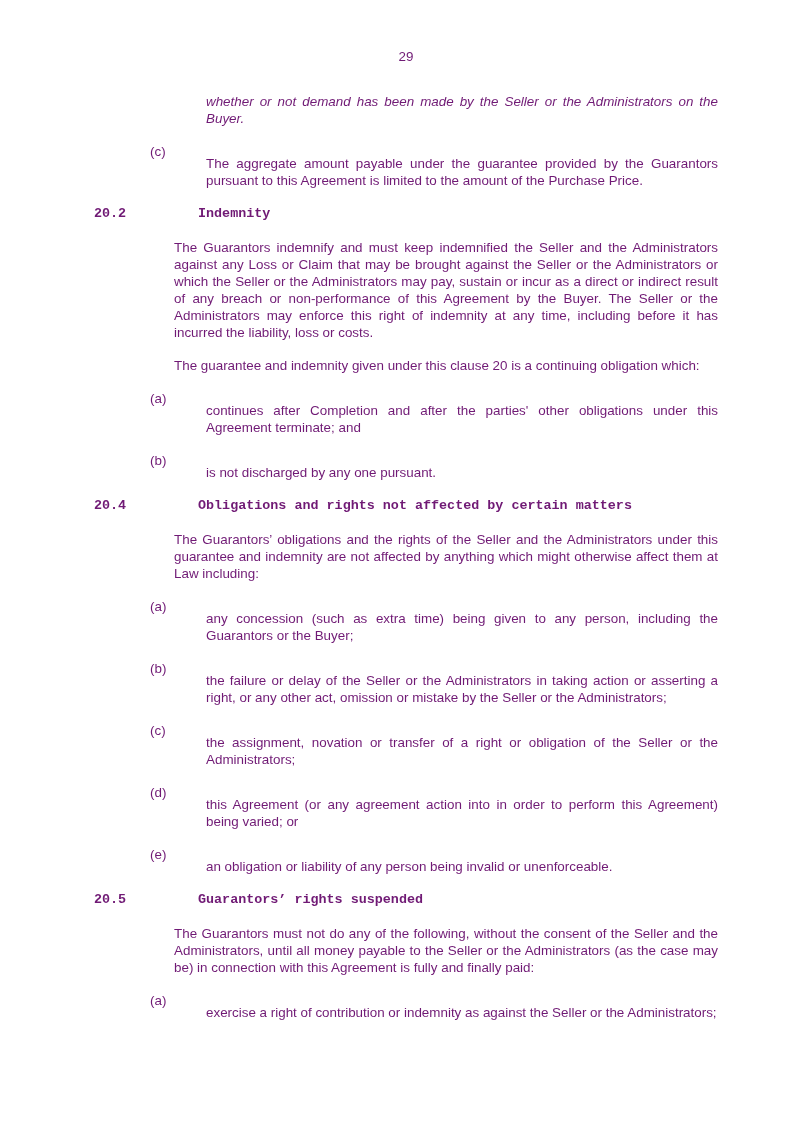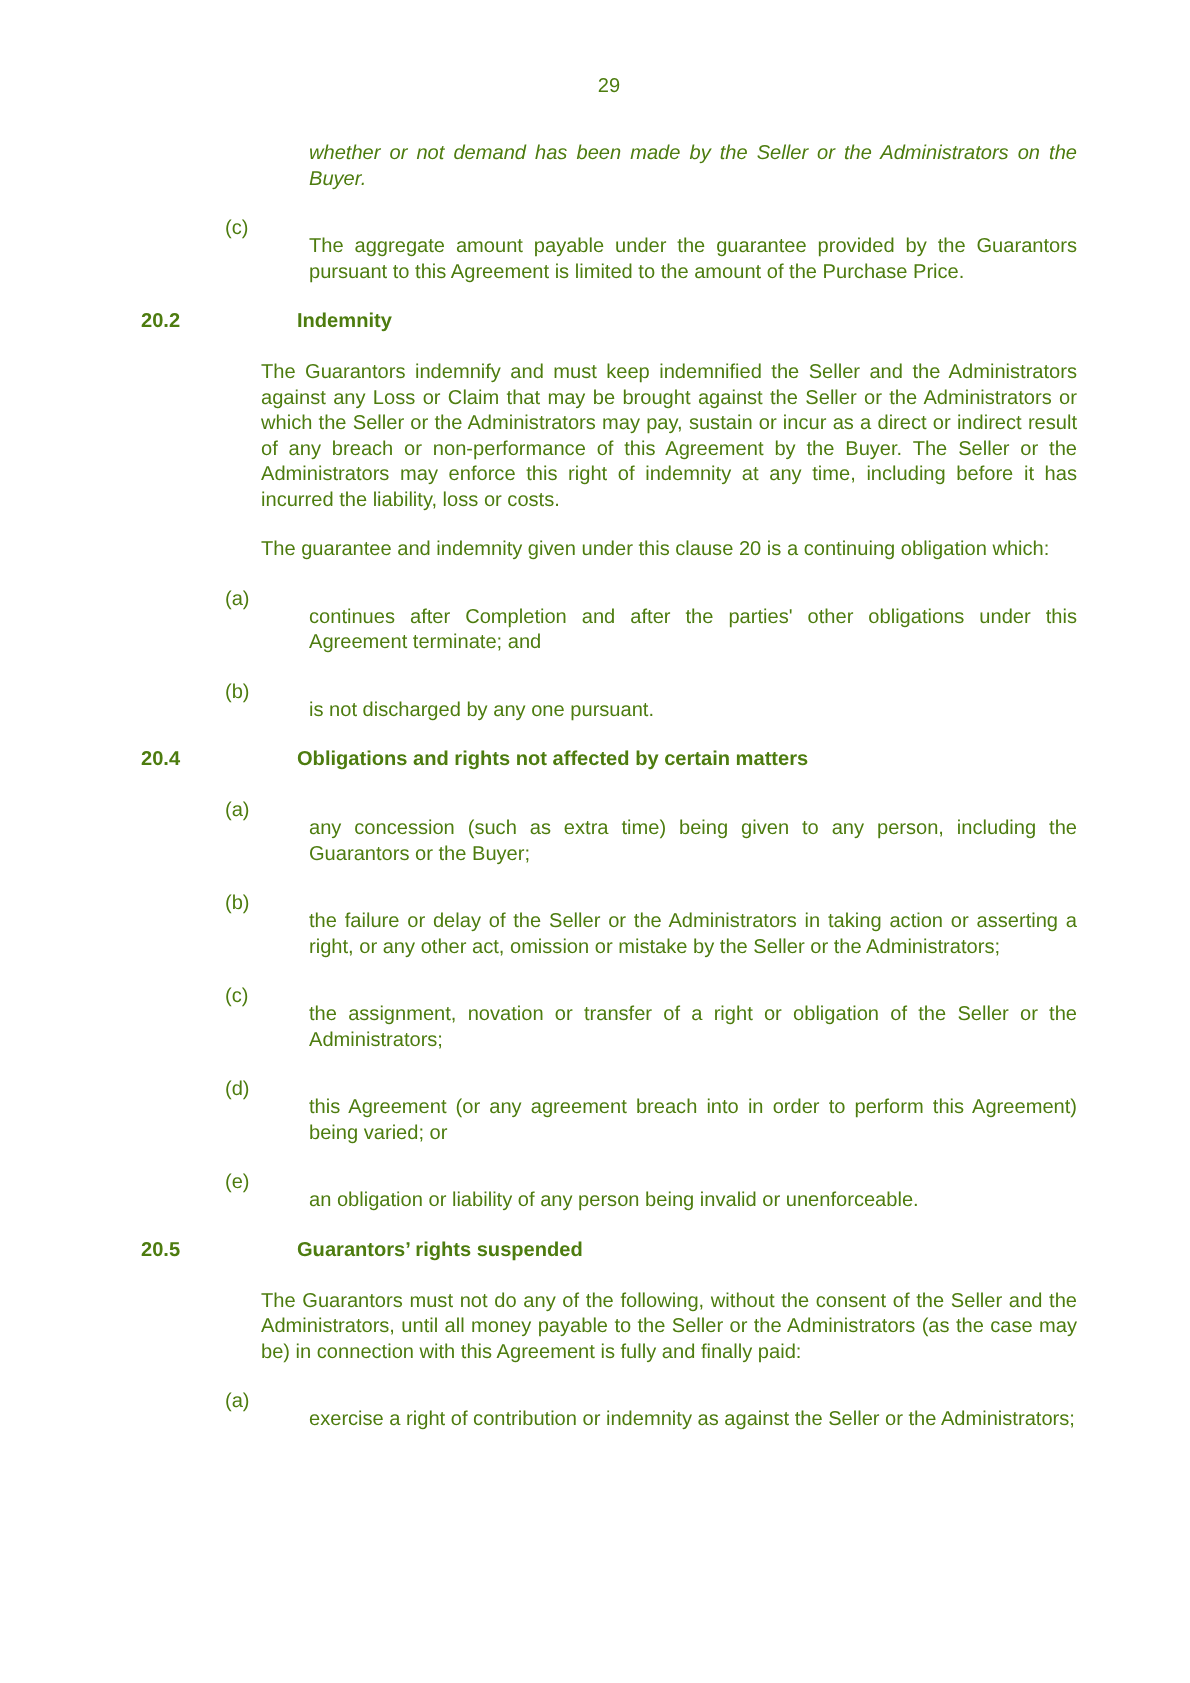--- a/index.html
+++ b/index.html
@@ -8,21 +8,21 @@
     background: #ffffff;
   }
   .page {
     position: relative;
     width: 763px;
     height: 1122px;
     background: #ffffff;
     font-family: "Liberation Sans", sans-serif;
     font-size: 13.4px;
     line-height: 17px;
-    color: #4d7c0f;
+    color: #701a75;
     overflow: hidden;
   }
   .content {
     position: absolute;
     left: 94px;
     top: 48px;
     width: 624px;
   }
   .pagenum {
     text-align: center;
@@ -45,20 +45,21 @@
   }
   .item .itext {
     flex: 1;
     text-align: justify;
     margin-top: 12px;
   }
   .sec-head {
     display: flex;
     font-weight: bold;
     margin-bottom: 17px;
+    font-family: Liberation Mono, monospace;
   }
   .sec-head .snum {
     width: 56px;
     flex: 0 0 56px;
   }
   .sec-head .stitle {
     flex: 1;
     margin-left: 48px;
   }
   .para {
@@ -100,35 +101,36 @@
         <span class="marker">(b)</span>
         <span class="itext">is not discharged by any one pursuant.</span>
       </div>
     </div>
 
     <div class="section">
       <div class="sec-head">
         <span class="snum">20.4</span>
         <span class="stitle">Obligations and rights not affected by certain matters</span>
       </div>
+      <div class="para">The Guarantors’ obligations and the rights of the Seller and the Administrators under this guarantee and indemnity are not affected by anything which might otherwise affect them at Law including:</div>
       <div class="item">
         <span class="marker">(a)</span>
         <span class="itext">any concession (such as extra time) being given to any person, including the Guarantors or the Buyer;</span>
       </div>
       <div class="item">
         <span class="marker">(b)</span>
         <span class="itext">the failure or delay of the Seller or the Administrators in taking action or asserting a right, or any other act, omission or mistake by the Seller or the Administrators;</span>
       </div>
       <div class="item">
         <span class="marker">(c)</span>
         <span class="itext">the assignment, novation or transfer of a right or obligation of the Seller or the Administrators;</span>
       </div>
       <div class="item">
         <span class="marker">(d)</span>
-        <span class="itext">this Agreement (or any agreement breach into in order to perform this Agreement) being varied; or</span>
+        <span class="itext">this Agreement (or any agreement action into in order to perform this Agreement) being varied; or</span>
       </div>
       <div class="item">
         <span class="marker">(e)</span>
         <span class="itext">an obligation or liability of any person being invalid or unenforceable.</span>
       </div>
     </div>
 
     <div class="section">
       <div class="sec-head">
         <span class="snum">20.5</span>

